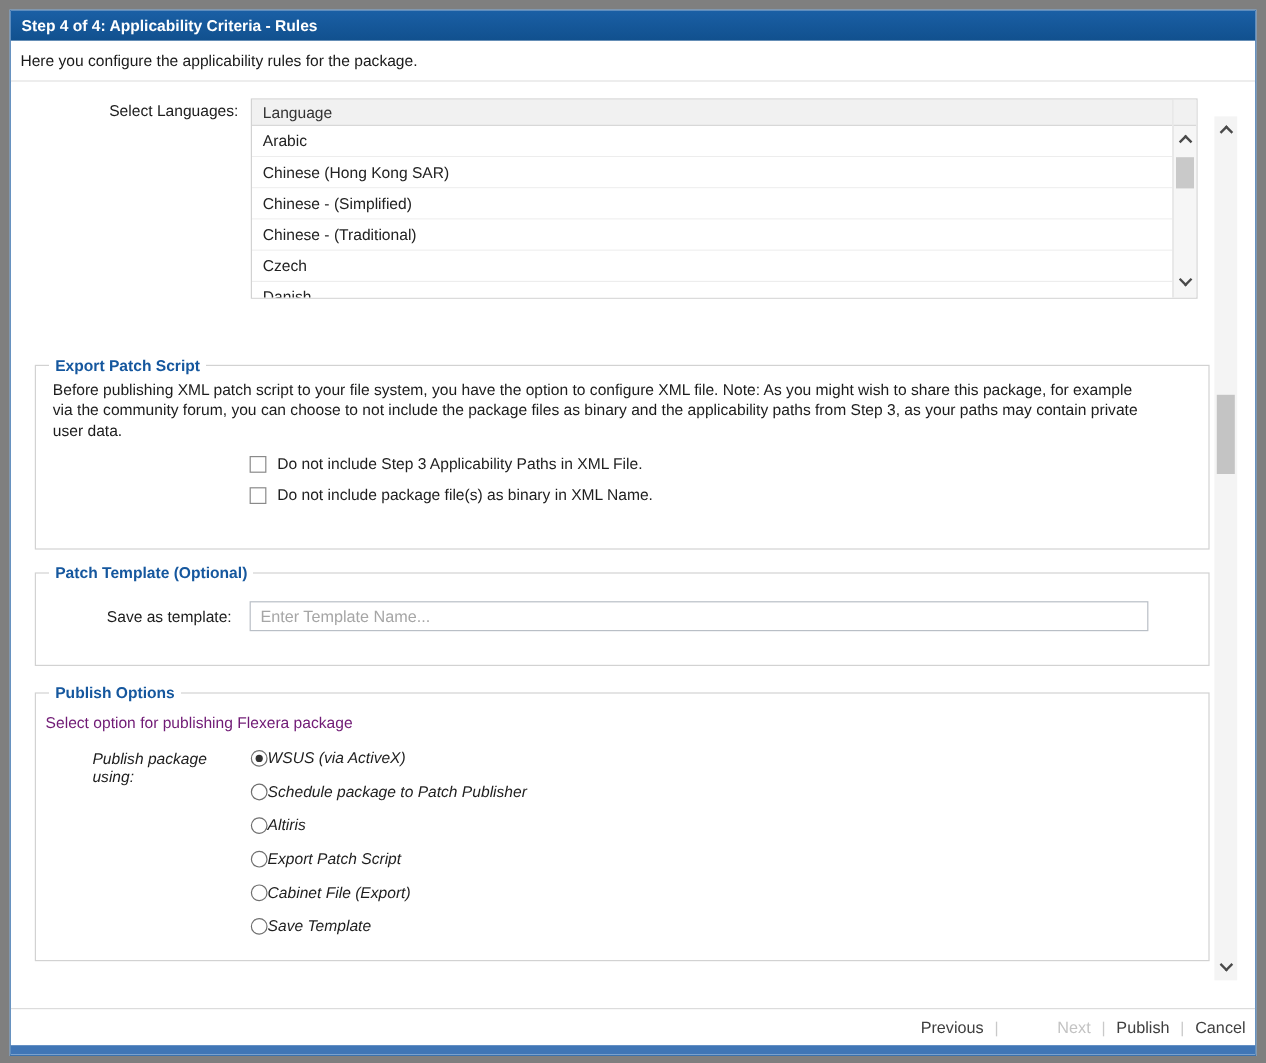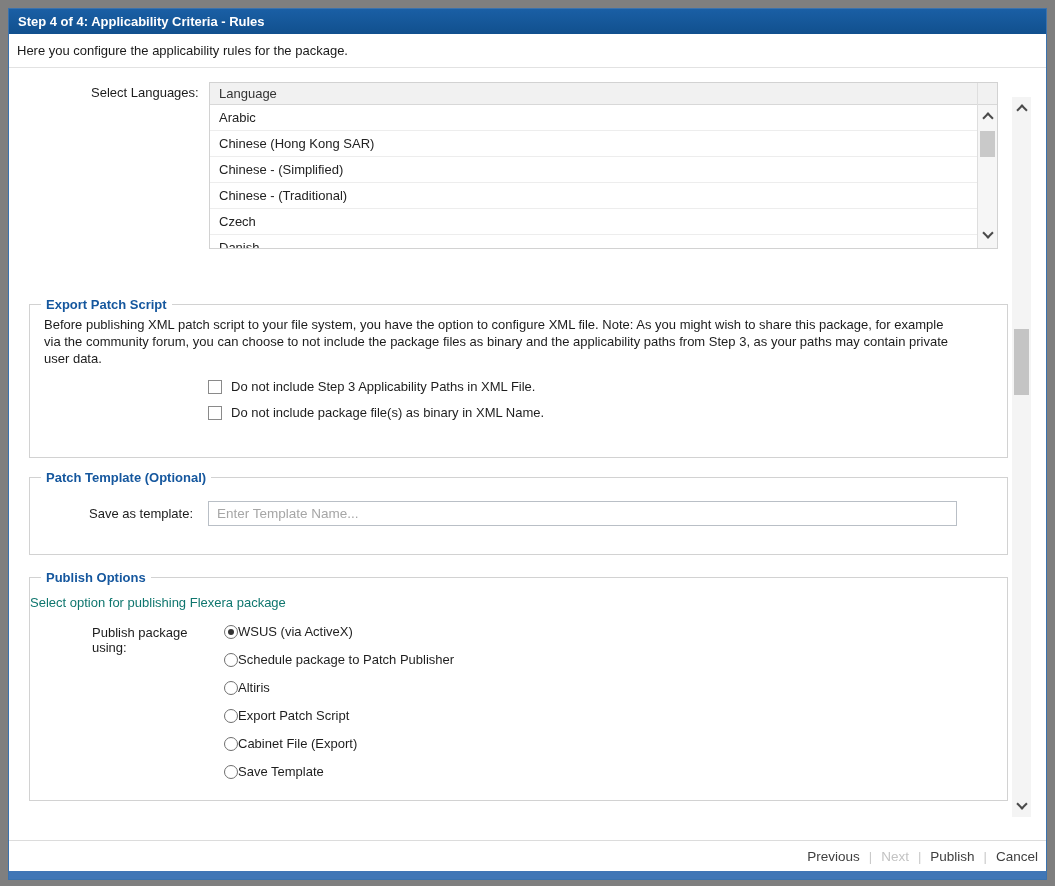--- a/index.html
+++ b/index.html
@@ -81,43 +81,43 @@
   .checkbox { width:14px; height:14px; border:1px solid #8a8a8a; background:#fff; flex:0 0 auto; }
 
   .template-row { display:flex; align-items:center; margin:16px 0 0 59px; }
   .template-label { width:119px; color:#1c1c1c; }
   .template-input {
     width:749px; height:25px; border:1px solid #b9bfc6; padding:0 8px;
     font-family:"Liberation Sans", sans-serif; font-size:13.5px; color:#333; outline:none;
   }
   .template-input::placeholder { color:#a6a6a6; opacity:1; }
 
-  .publish-desc { margin:10px 0 0 0; color:#0f766e; }
-  .publish-row { display:flex; margin:14px 0 0 62px; }
+  .publish-desc { margin:10px 0 0 8px; color:#701a75; }
+  .publish-row { display:flex; margin:14px 0 0 47px;font-style:italic; }
   .publish-label { width:132px; padding-top:1px; color:#1c1c1c; }
   .radios { display:flex; flex-direction:column; gap:13px; }
   .radio-row { display:flex; align-items:center; height:15px; }
   .radio {
     width:14px; height:14px; border:1px solid #6f6f6f; border-radius:50%;
     background:#fff; position:relative; flex:0 0 auto;
   }
   .radio.checked::after {
     content:""; position:absolute; left:3px; top:3px; right:3px; bottom:3px;
     border-radius:50%; background:#333;
   }
 
   
   .footer {
     position:absolute; bottom:8px; left:0; right:0; height:31px;
     background:#fff; border-top:1px solid #dcdcdc;
     display:flex; align-items:center; justify-content:flex-end;
     gap:9px; padding-right:8px;
   }
   .fbtn { color:#3f3f3f; font-size:13.5px; cursor:pointer; }
-  .fbtn.disabled { color:#c3c3c3; cursor:default; }
+  .fbtn.disabled { color:#c3c3c3; cursor:default;margin-left:40px; }
   .fsep { color:#c9c9c9; }
   .bottom-strip {
     position:absolute; bottom:0; left:0; right:0; height:8px; background:#4076b6;
   }
 </style>
 </head>
 <body>
 
 <div class="dialog">
 

